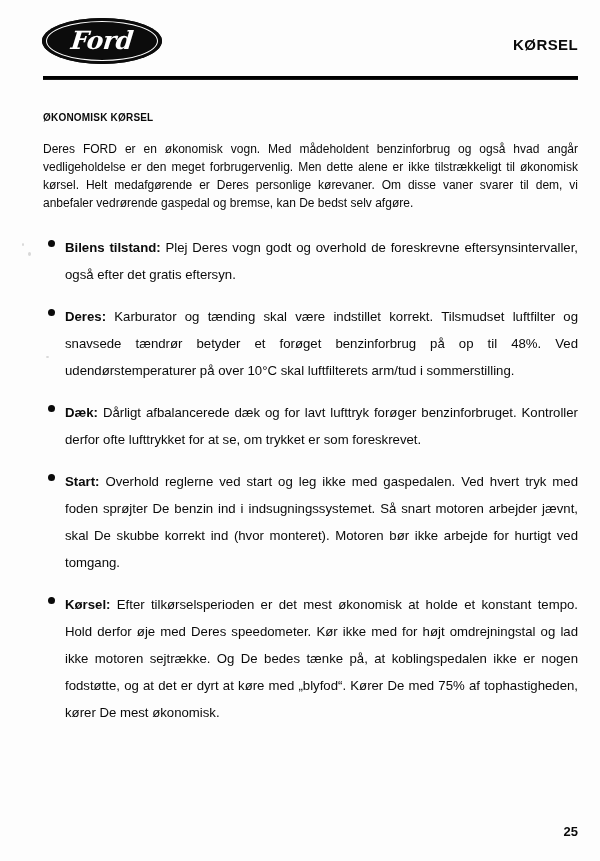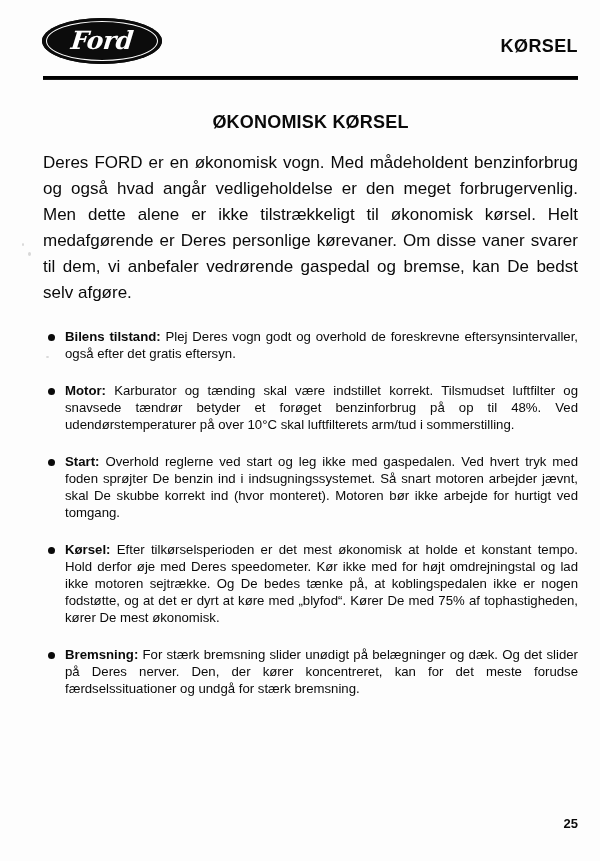--- a/index.html
+++ b/index.html
@@ -61,21 +61,21 @@
     color: #ffffff;
     transform: skewX(-6deg);
     line-height: 1;
     padding-bottom: 2px;
   }
 
   .header-title {
     position: absolute;
     right: 22px;
     top: 36px;
-    font-size: 18px;
+    font-size: 15px;
     font-weight: bold;
     letter-spacing: 0.4px;
     color: #0a0a0a;
   }
 
   .header-rule {
     position: absolute;
     left: 43px;
     top: 76px;
     width: 535px;
@@ -85,48 +85,46 @@
 
   
   .content {
     position: absolute;
     left: 43px;
     top: 112px;
     width: 535px;
   }
 
   .section-heading {
-    font-size: 18px;
+    font-size: 10px;
     font-weight: bold;
     letter-spacing: 0.2px;
     margin: 0 0 17px 0;
-    text-align: center;
   }
 
   .intro {
-    font-size: 17px;
-    line-height: 26px;
+    font-size: 12px;
+    line-height: 18px;
     text-align: justify;
     margin: 0 0 22px 0;
   }
 
   .bullet-list {
     margin: 0;
     padding: 0;
     list-style: none;
   }
 
   .bullet-item {
     position: relative;
     padding-left: 22px;
     margin-bottom: 15px;
     font-size: 13.2px;
-    line-height: 17px;
+    line-height: 27px;
     text-align: justify;
-    margin-top: 20px;
   }
 
   .bullet-item:last-child {
     margin-bottom: 0;
   }
 
   .bullet-dot {
     position: absolute;
     left: 5px;
     top: 6px;
@@ -137,21 +135,21 @@
   }
 
   .bullet-label {
     font-weight: bold;
   }
 
   
   .page-number {
     position: absolute;
     right: 22px;
-    bottom: 30px;
+    bottom: 22px;
     font-size: 13px;
     font-weight: bold;
     color: #0a0a0a;
   }
 
   
   .speckle {
     position: absolute;
     background: #d8d8d8;
     border-radius: 50%;
@@ -178,40 +176,40 @@
 
     <ul class="bullet-list">
 
       <li class="bullet-item">
         <span class="bullet-dot"></span>
         <span class="bullet-label">Bilens tilstand:</span><span> Plej Deres vogn godt og overhold de foreskrevne eftersynsintervaller, også efter det gratis eftersyn.</span>
       </li>
 
       <li class="bullet-item">
         <span class="bullet-dot"></span>
-        <span class="bullet-label">Motor:</span><span> Karburator og tænding skal være indstillet korrekt. Tilsmudset luftfilter og snavsede tændrør betyder et forøget benzinforbrug på op til 48%. Ved udendørstemperaturer på over 10°C skal luftfilterets arm/tud i sommerstilling.</span>
-      </li>
-
+        <span class="bullet-label">Deres:</span><span> Karburator og tænding skal være indstillet korrekt. Tilsmudset luftfilter og snavsede tændrør betyder et forøget benzinforbrug på op til 48%. Ved udendørstemperaturer på over 10°C skal luftfilterets arm/tud i sommerstilling.</span>
+      </li>
+
+      <li class="bullet-item">
+        <span class="bullet-dot"></span>
+        <span class="bullet-label">Dæk:</span><span> Dårligt afbalancerede dæk og for lavt lufttryk forøger benzinforbruget. Kontroller derfor ofte lufttrykket for at se, om trykket er som foreskrevet.</span>
+      </li>
 
 
       <li class="bullet-item">
         <span class="bullet-dot"></span>
         <span class="bullet-label">Start:</span><span> Overhold reglerne ved start og leg ikke med gaspedalen. Ved hvert tryk med foden sprøjter De benzin ind i indsugningssystemet. Så snart motoren arbejder jævnt, skal De skubbe korrekt ind (hvor monteret). Motoren bør ikke arbejde for hurtigt ved tomgang.</span>
       </li>
 
 
       <li class="bullet-item">
         <span class="bullet-dot"></span>
         <span class="bullet-label">Kørsel:</span><span> Efter tilkørselsperioden er det mest økonomisk at holde et konstant tempo. Hold derfor øje med Deres speedometer. Kør ikke med for højt omdrejningstal og lad ikke motoren sejtrække. Og De bedes tænke på, at koblingspedalen ikke er nogen fodstøtte, og at det er dyrt at køre med „blyfod“. Kører De med 75% af tophastigheden, kører De mest økonomisk.</span>
       </li>
 
-      <li class="bullet-item">
-        <span class="bullet-dot"></span>
-        <span class="bullet-label">Bremsning:</span><span> For stærk bremsning slider unødigt på belægninger og dæk. Og det slider på Deres nerver. Den, der kører koncentreret, kan for det meste forudse færdselssituationer og undgå for stærk bremsning.</span>
-      </li>
 
 
     </ul>
   </div>
 
   <div class="page-number">25</div>
 
   <div class="speckle" style="left:22px; top:243px; width:2px; height:3px;"></div>
   <div class="speckle" style="left:28px; top:252px; width:3px; height:4px;"></div>
   <div class="speckle" style="left:46px; top:356px; width:3px; height:2px;"></div>

